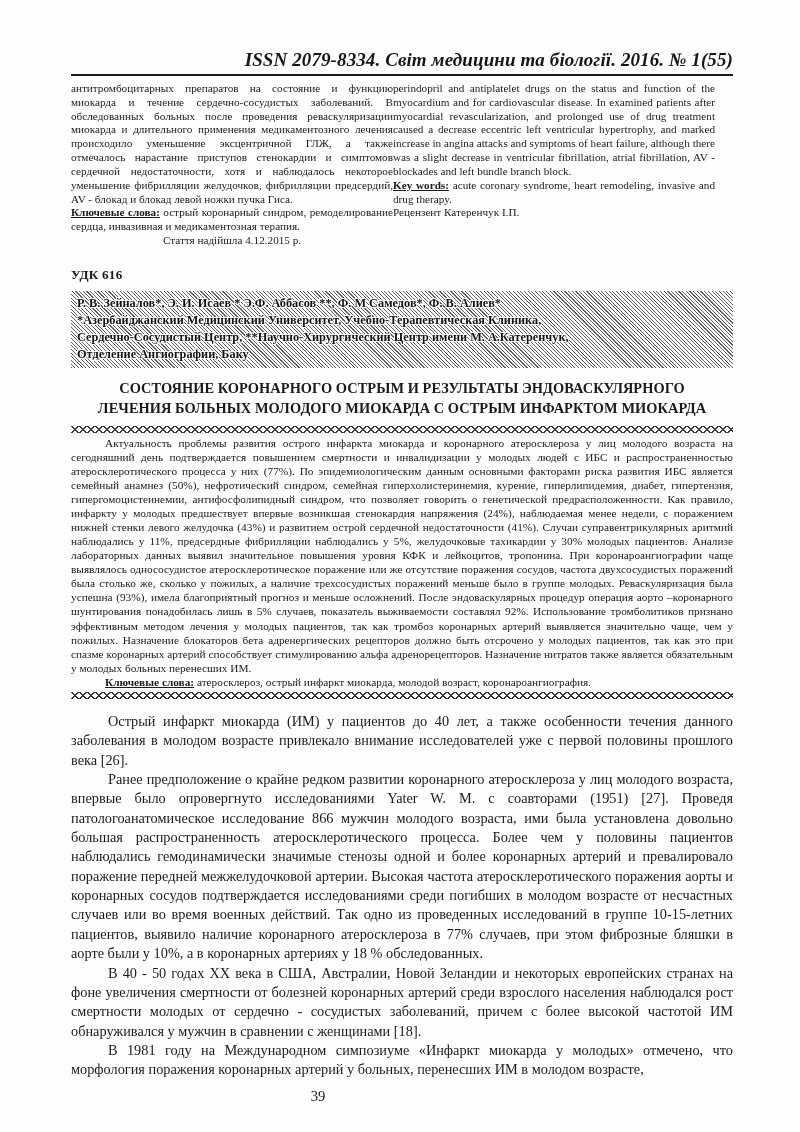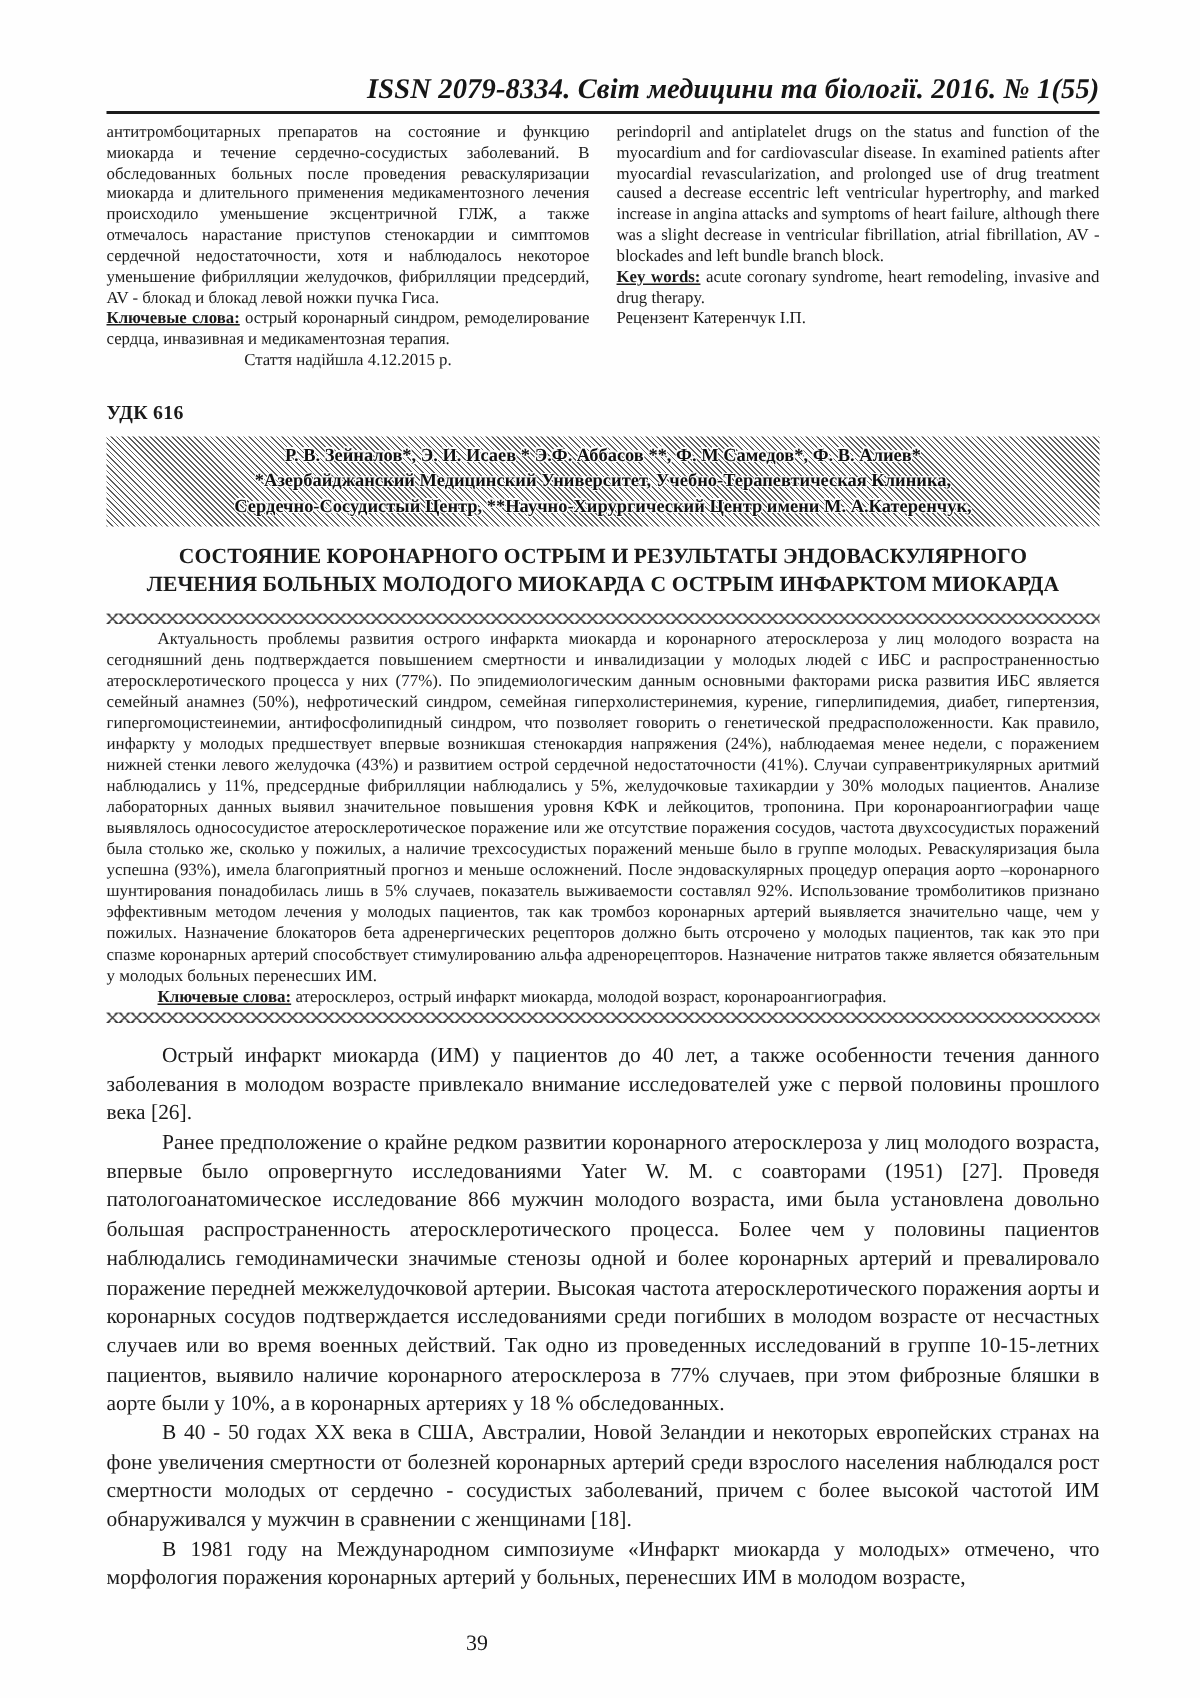--- a/index.html
+++ b/index.html
@@ -43,21 +43,20 @@
   .header-rule {
     border: none;
     border-top: 2.1px solid #1c1c1c;
     margin: 3px 0 6px 0;
     width: 100%;
   }
 
   
   .abstract-cols {
     display: flex;
-    gap: 18px;
     font-size: 11.2px;
     line-height: 1.235;
     text-align: justify;
   }
   .abstract-cols .col {
     width: 322px;
   }
   .abstract-cols p {
     margin: 0;
     text-align: justify;
@@ -80,21 +79,20 @@
     font-weight: bold;
     font-size: 13.2px;
     margin-top: 19px;
     margin-bottom: 8px;
     letter-spacing: 0.2px;
   }
 
   
   .author-box {
     position: relative;
-    text-align: center;
     font-weight: bold;
     font-size: 12.3px;
     line-height: 1.395;
     padding: 4px 6px 5px 6px;
     color: #111;
     background-color: #ffffff;
     background-image:
       repeating-linear-gradient(
         45deg,
         rgba(60,60,60,0.82) 0px,
@@ -200,20 +198,21 @@
         <p class="sig-line">Рецензент Катеренчук І.П.</p>
       </div>
     </div>
 
     <div class="udc">УДК 616</div>
 
     <div class="author-box">
       <span class="ab-line">Р. В. Зейналов*, Э. И. Исаев * Э.Ф. Аббасов **, Ф. М Самедов*, Ф. В. Алиев*</span>
       <span class="ab-line">*Азербайджанский Медицинский Университет, Учебно-Терапевтическая  Клиника,</span>
       <span class="ab-line">Сердечно-Сосудистый Центр, **Научно-Хирургический Центр имени М. А.Катеренчук,</span>
+      <span class="ab-line">Отделение Ангиографии, Баку</span>
     </div>
 
     <div class="article-title">
       <span>СОСТОЯНИЕ КОРОНАРНОГО ОСТРЫМ И РЕЗУЛЬТАТЫ ЭНДОВАСКУЛЯРНОГО</span><br>
       <span>ЛЕЧЕНИЯ БОЛЬНЫХ МОЛОДОГО МИОКАРДА С ОСТРЫМ ИНФАРКТОМ МИОКАРДА</span>
     </div>
 
     <div class="zigzag"></div>
 
     <div class="abstract-ru">

